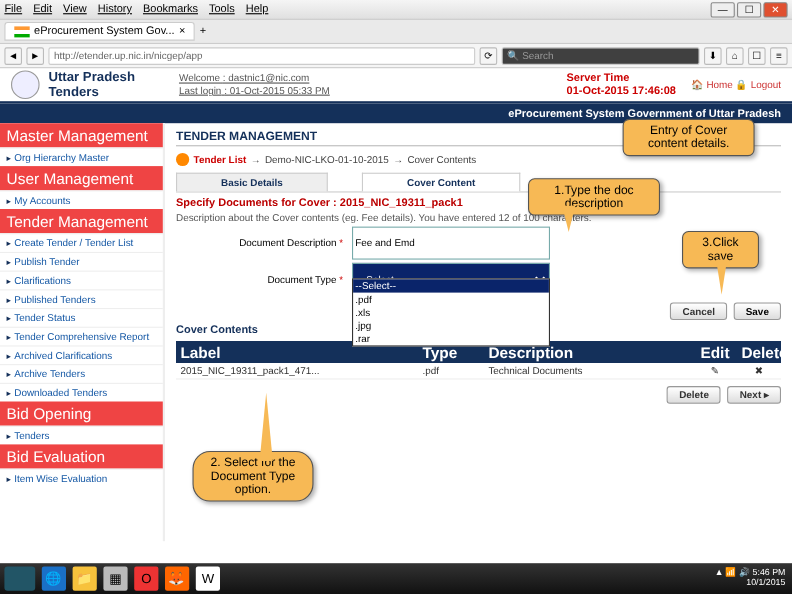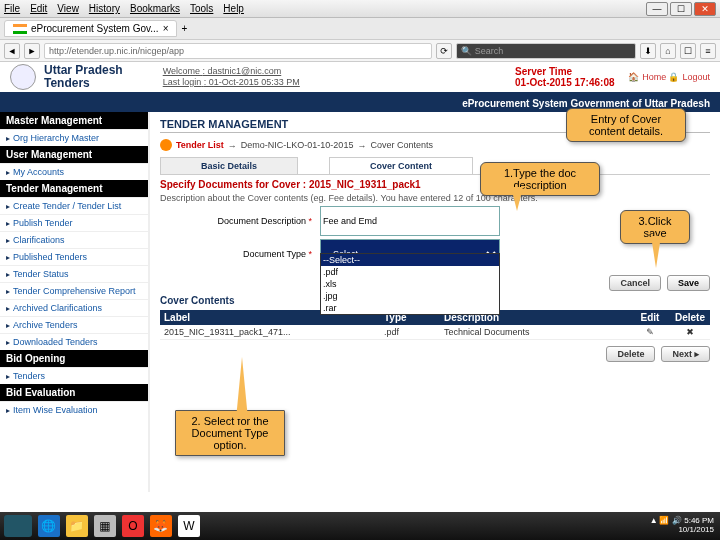--- a/index.html
+++ b/index.html
@@ -27,21 +27,21 @@
 .logo { width: 26px; height: 26px; border: 1px solid #999; border-radius: 50%; background: #eef; margin-right: 4px; }
 .brand { font-weight: bold; font-size: 12px; color: #14305a; line-height: 1.1; }
 .headerbar .welcome { margin-left: 36px; color: #555; line-height: 1.2; text-decoration: underline; }
 .headerbar .servertime { margin-left: auto; color: #c00; font-weight: bold; font-size: 10px; }
 .headerbar .homelinks { margin-left: 10px; color: #c33; font-size: 9px; }
 
 .bluebar { height: 18px; background: #14305a; color: #fff; display: flex; align-items: center; justify-content: flex-end; font-size: 10px; padding: 0 10px; font-weight: bold; }
 
 .main { display: flex; height: 380px; position: relative; }
 .sidebar { width: 150px; background: #fff; border-right: 2px solid #eee; }
-.sidehead { background: #000000; color: #fff; font-size: 10px; font-weight: bold; padding: 3px 6px; }
+.sidehead { background: #ef4444; color: #fff; font-size: 14px; font-weight: normal; padding: 3px 6px; }
 .sideitem { font-size: 9px; color: #1558a5; padding: 3px 6px; border-top: 1px solid #eee; display: flex; align-items: center; gap: 3px; cursor: pointer; }
 .sideitem::before { content: "▸"; font-size: 8px; color: #14305a; }
 
 .content { flex: 1; padding: 4px 10px; position: relative; overflow: hidden; }
 .sectiontitle { color: #14305a; font-size: 11px; font-weight: bold; border-bottom: 1px solid #bbb; padding: 2px 0; }
 .breadcrumb { font-size: 9px; color: #444; margin: 6px 0; display: flex; align-items: center; gap: 4px; }
 .breadcrumb .bicon { width: 12px; height: 12px; background: #f80; border-radius: 50%; }
 .breadcrumb b { color: #c00; }
 
 .tabs { display: flex; border-bottom: 1px solid #ccc; font-size: 9px; gap: 29px; }
@@ -57,29 +57,29 @@
 .dropdown-open { position: relative; width: 180px; }
 .dropdown-open select { width: 100%; background: #0a246a; color: #fff; }
 .optlist { position: absolute; left: 0; top: 14px; width: 100%; background: #fff; border: 1px solid #333; font-size: 9px; z-index: 5; }
 .optlist div { padding: 1px 2px; }
 .optlist div.sel { background: #0a246a; color: #fff; }
 
 .btnrow { display: flex; justify-content: flex-end; gap: 6px; margin-top: 6px; }
 .btn { border: 1px solid #999; border-radius: 3px; background: linear-gradient(#fff,#ddd); font-size: 9px; padding: 2px 10px; cursor: pointer; font-weight: bold; color: #333; }
 .btn.save { color: #000; }
 
-.tablehead { display: flex; background: #14305a; color: #fff; font-size: 10px; font-weight: bold; margin-top: 4px; }
+.tablehead { display: flex; background: #14305a; color: #fff; font-size: 14px; font-weight: bold; margin-top: 4px; }
 .tablehead div, .tablerow div { padding: 2px 4px; }
 .tablerow { display: flex; font-size: 9px; color: #333; border-bottom: 1px solid #eee; }
 .col-lbl{width:220px;} .col-type{width:60px;} .col-desc{flex:1;} .col-edit{width:40px;text-align:center;} .col-del{width:40px;text-align:center;}
 
 .btnrow2 { display: flex; justify-content: flex-end; gap: 6px; margin-top: 6px; }
 
 .callout { position: absolute; background: #f7b955; border: 1px solid #555; border-radius: 6px; box-shadow: 2px 2px 4px rgba(0,0,0,.3); font-size: 11px; padding: 4px 8px; text-align: center; z-index: 50; color: #000; }
-.callout.big { border-radius: 1px; }
+.callout.big { border-radius: 16px; }
 .callout::after { content: ""; position: absolute; width: 0; height: 0; }
 .c1 { top: 108px; right: 34px; width: 120px; }
 .c2 { top: 162px; right: 120px; width: 120px; }
 .c2::after { bottom: -22px; left: 30px; border: 6px solid transparent; border-top: 24px solid #f7b955; }
 .c3 { top: 210px; right: 30px; width: 70px; }
 .c3::after { bottom: -30px; left: 30px; border: 5px solid transparent; border-top: 32px solid #f7b955; }
 .c4 { top: 410px; left: 175px; width: 110px; }
 .c4::after { top: -60px; left: 60px; border: 6px solid transparent; border-bottom: 62px solid #f7b955; }
 
 .taskbar { position: absolute; bottom: 0; left: 0; right: 0; height: 28px; background: linear-gradient(#333,#111); display: flex; align-items: center; padding: 0 4px; gap: 6px; }

